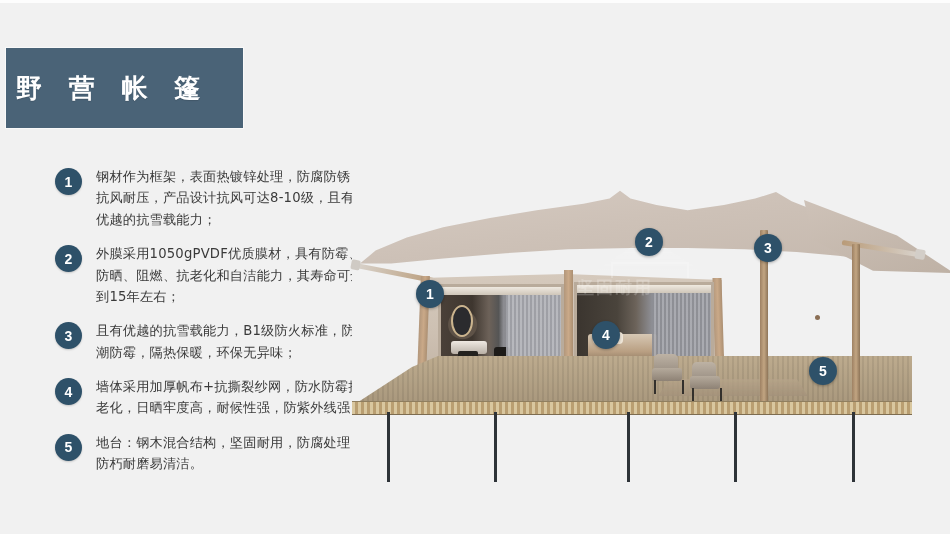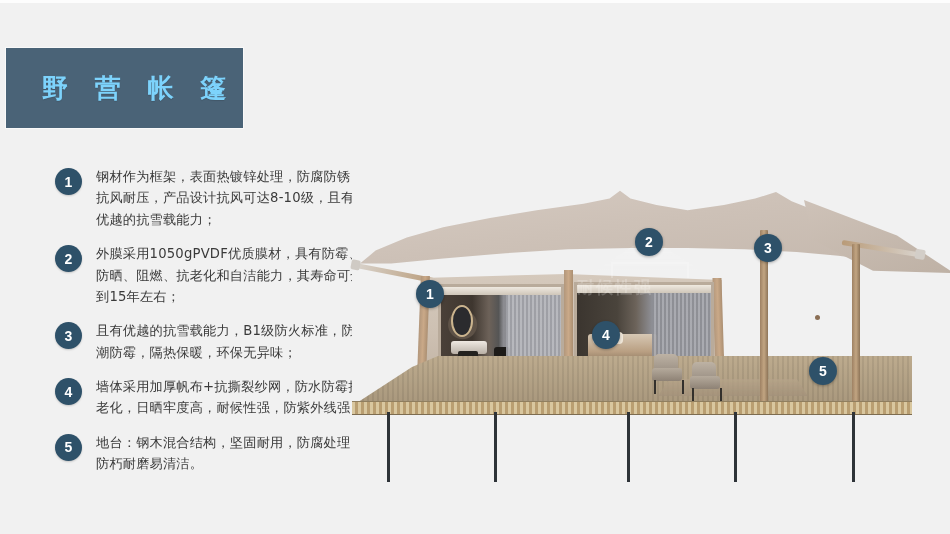--- a/index.html
+++ b/index.html
@@ -13,22 +13,22 @@
   .top-rule{position:absolute;left:0;top:0;width:950px;height:3px;background:#fdfdfd;}
 
   
   .title-banner{
     position:absolute;left:6px;top:48px;width:237px;height:80px;
     background:#4a6377;
     display:flex;align-items:center;
     box-shadow:0 0 0 1px rgba(255,255,255,.55);
   }
   .title-banner .title-text{
-    color:#7dd3fc;font-size:26px;font-weight:bold;
-    letter-spacing:.34em;padding-left:36px;
+    color:#ffffff;font-size:26px;font-weight:bold;
+    letter-spacing:.34em;padding-left:10px;
     font-family:"DejaVu Sans","Liberation Sans",sans-serif;
     text-shadow:0 1px 1px rgba(0,0,0,.12);
   }
 
   
   .features{position:absolute;left:55px;top:166px;width:310px;}
   .feature{display:flex;align-items:flex-start;margin-bottom:13px;}
   .feature:last-child{margin-bottom:0;}
   .badge{
     flex:0 0 auto;width:27px;height:27px;border-radius:50%;
@@ -341,21 +341,21 @@
     <div class="deck-edge"></div>
     <div class="leg l1"></div>
     <div class="leg l2"></div>
     <div class="leg l3"></div>
     <div class="leg l4"></div>
     <div class="leg l5"></div>
 
     <div class="watermark">
       <div class="wm-roof"></div>
       <div class="wm-body"></div>
-      <div class="wm-text">耐候性强</div>
+      <div class="wm-text">坚固耐用</div>
     </div>
 
     <div class="marker m1">1</div>
     <div class="marker m2">2</div>
     <div class="marker m3">3</div>
     <div class="marker m4">4</div>
     <div class="marker m5">5</div>
   </div>
 </div>
 

